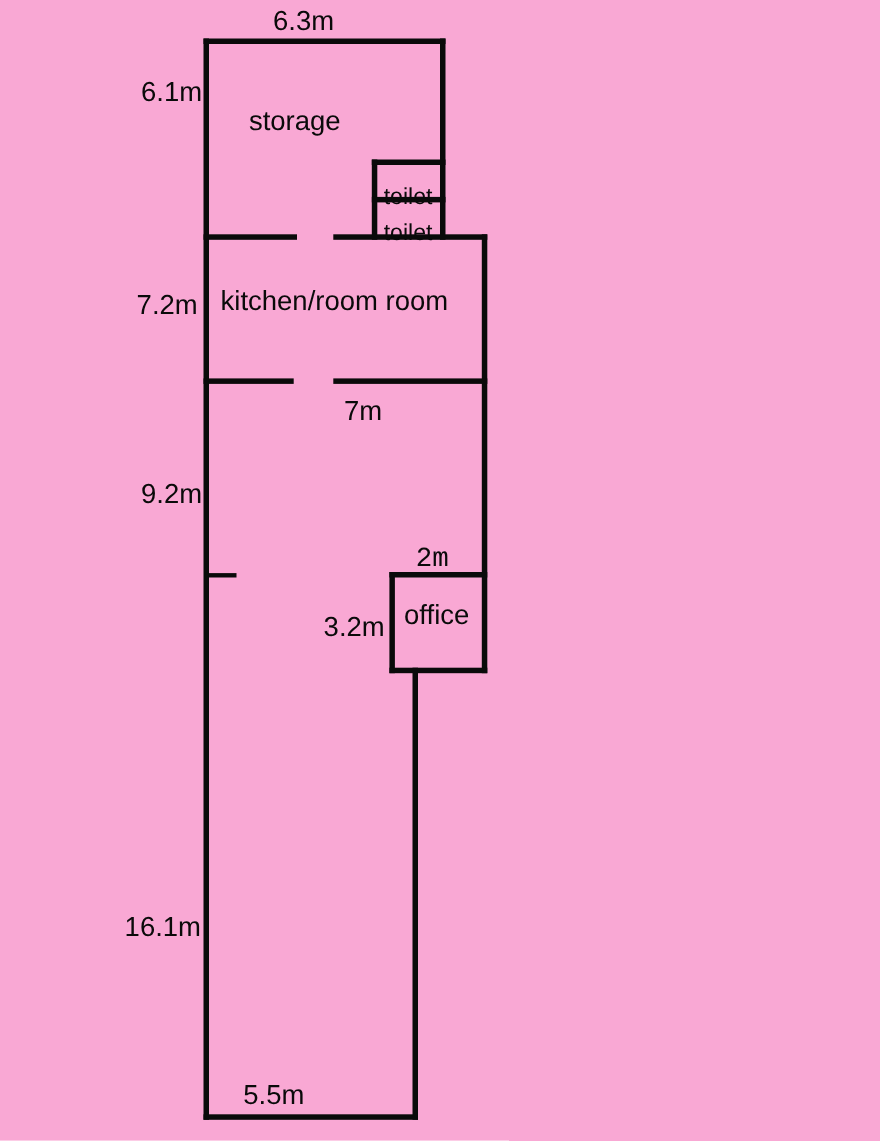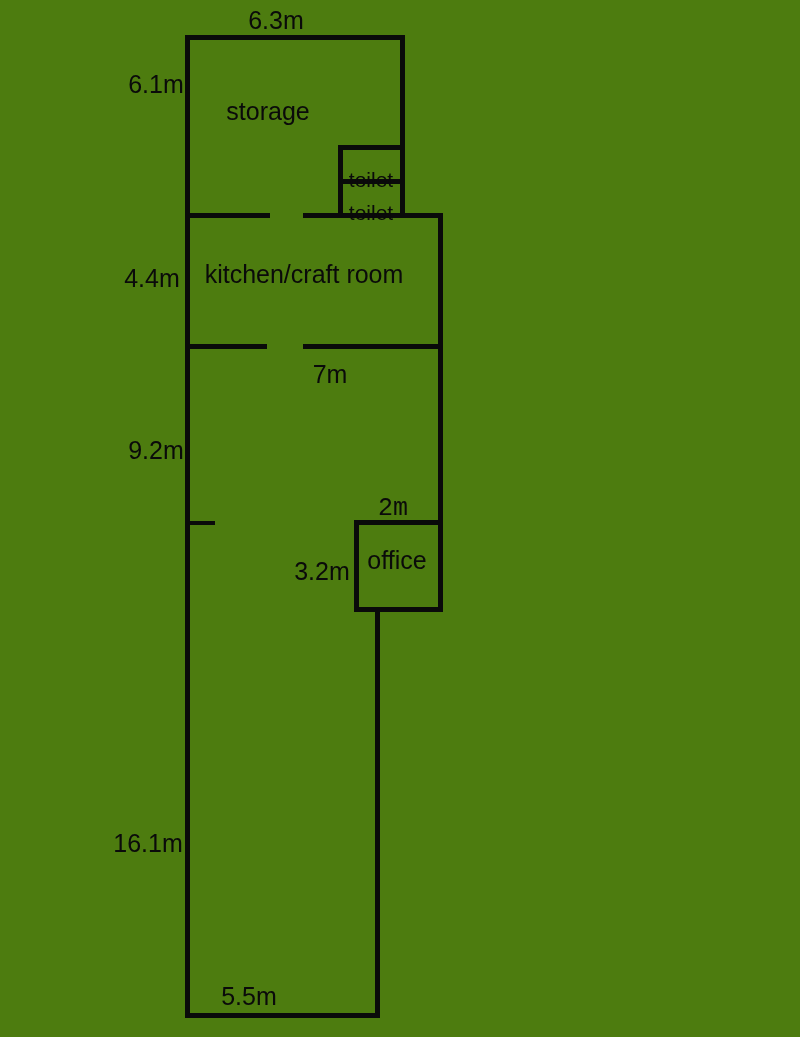--- a/index.html
+++ b/index.html
@@ -25,21 +25,21 @@
     white-space: nowrap;
     color: #0a0a0a;
     line-height: 1;
   }
   .label.dimension, .label.room { font-size: 25px; }
   .label.room-small { font-size: 21px; margin-top: 15px; }
 </style>
 </head>
 <body>
 
-<div class="canvas" style="background: #4d7c0f;">
+<div class="canvas" style="background: #f9a8d4;">
     <div class="wall" style="left: 185px; top: 35px; width: 220px; height: 5px; background: rgb(10, 10, 10);"></div>
     <div class="wall" style="left: 185px; top: 35px; width: 5px; height: 983px; background: rgb(10, 10, 10);"></div>
     <div class="wall" style="left: 400px; top: 35px; width: 5px; height: 183px; background: rgb(10, 10, 10);"></div>
     <div class="wall" style="left: 338px; top: 145px; width: 67px; height: 5px; background: rgb(10, 10, 10);"></div>
     <div class="wall" style="left: 338px; top: 145px; width: 5px; height: 73px; background: rgb(10, 10, 10);"></div>
     <div class="wall" style="left: 338px; top: 179px; width: 67px; height: 5px; background: rgb(10, 10, 10);"></div>
     <div class="wall" style="left: 185px; top: 213px; width: 85px; height: 5px; background: rgb(10, 10, 10);"></div>
     <div class="wall" style="left: 303px; top: 213px; width: 140px; height: 5px; background: rgb(10, 10, 10);"></div>
     <div class="wall" style="left: 438px; top: 213px; width: 5px; height: 399px; background: rgb(10, 10, 10);"></div>
     <div class="wall" style="left: 185px; top: 344px; width: 82px; height: 5px; background: rgb(10, 10, 10);"></div>
@@ -48,22 +48,22 @@
     <div class="wall" style="left: 354px; top: 520px; width: 89px; height: 5px; background: rgb(10, 10, 10);"></div>
     <div class="wall" style="left: 354px; top: 520px; width: 5px; height: 92px; background: rgb(10, 10, 10);"></div>
     <div class="wall" style="left: 354px; top: 607px; width: 89px; height: 5px; background: rgb(10, 10, 10);"></div>
     <div class="wall" style="left: 375px; top: 607px; width: 5px; height: 411px; background: rgb(10, 10, 10);"></div>
     <div class="wall" style="left: 185px; top: 1013px; width: 195px; height: 5px; background: rgb(10, 10, 10);"></div>
     <div class="label dimension" style="left: 276px; top: 20px; color: rgb(10, 10, 10);">6.3m</div>
     <div class="label dimension" style="left: 156px; top: 84px; color: rgb(10, 10, 10);">6.1m</div>
     <div class="label room" style="left: 268px; top: 111px; color: rgb(10, 10, 10);">storage</div>
     <div class="label room-small" style="left: 371px; top: 164px; color: rgb(10, 10, 10);">toilet</div>
     <div class="label room-small" style="left: 371px; top: 197px; color: rgb(10, 10, 10);">toilet</div>
-    <div class="label dimension" style="left: 152px; top: 278px; color: rgb(10, 10, 10);">4.4m</div>
-    <div class="label room" style="left: 304px; top: 274px; color: rgb(10, 10, 10);">kitchen/craft room</div>
+    <div class="label dimension" style="left: 152px; top: 278px; color: rgb(10, 10, 10);">7.2m</div>
+    <div class="label room" style="left: 304px; top: 274px; color: rgb(10, 10, 10);">kitchen/room room</div>
     <div class="label dimension" style="left: 330px; top: 374px; color: rgb(10, 10, 10);">7m</div>
     <div class="label dimension" style="left: 156px; top: 450px; color: rgb(10, 10, 10);">9.2m</div>
     <div class="label dimension" style="left: 393px; top: 508px; color: rgb(10, 10, 10); font-family: Liberation Mono, monospace;">2m</div>
     <div class="label dimension" style="left: 322px; top: 571px; color: rgb(10, 10, 10);">3.2m</div>
     <div class="label room" style="left: 397px; top: 560px; color: rgb(10, 10, 10);">office</div>
     <div class="label dimension" style="left: 148px; top: 843px; color: rgb(10, 10, 10);">16.1m</div>
     <div class="label dimension" style="left: 249px; top: 996px; color: rgb(10, 10, 10);">5.5m</div>
   </div>
 
 </body></html>

